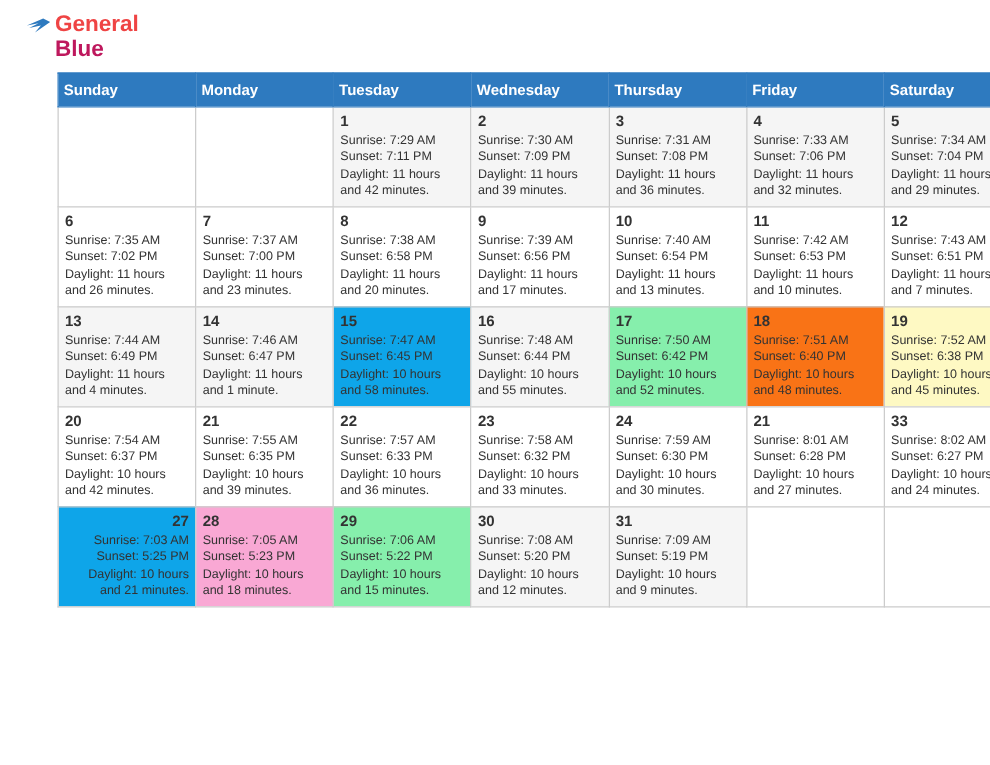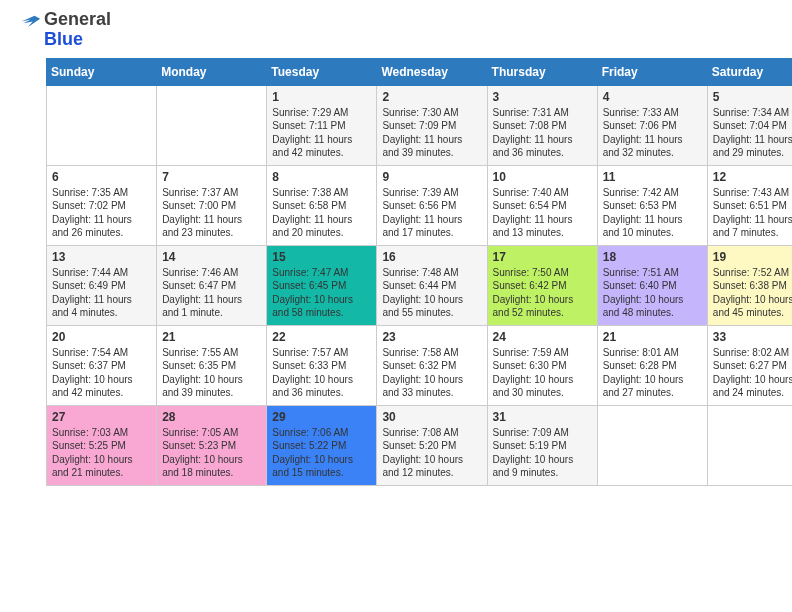--- a/index.html
+++ b/index.html
@@ -22,21 +22,21 @@
       align-items: center;
       gap: 2px;
     }
     .logo-text {
       font-size: 18px;
       font-weight: bold;
       color: #333;
       line-height: 1.1;
     }
     .logo-text span {
-      color: #404040;
+      color: #ef4444;
     }
     .logo-bird {
       width: 28px;
       height: 28px;
     }
     .title-block {
       text-align: right;
     }
     .month-title {
       font-size: 36px;
@@ -99,21 +99,21 @@
 
 <div class="header">
   <div class="logo">
     <div>
       <svg class="logo-bird" viewBox="0 0 30 30">
         <polygon points="28,5 15,14 20,8 10,10 18,6 8,8 22,2" fill="#2e7abf"></polygon>
       </svg>
     </div>
     <div class="logo-text">
       <div><span>General</span></div>
-      <div style="color:#1d4ed8">Blue</div>
+      <div style="color:#be185d">Blue</div>
     </div>
   </div>
   <div class="title-block">
     <div class="month-title"></div>
     <div class="subtitle"></div>
   </div>
 </div>
 
 <table class="calendar">
   <thead>
@@ -212,39 +212,39 @@
           <div class="day-info" style="white-space: pre-line;">Sunrise: 7:44 AM
 Sunset: 6:49 PM
 Daylight: 11 hours and 4 minutes.</div>
         </td>
         <td style="background-color: rgb(245, 245, 245);">
           <span class="day-num">14</span>
           <div class="day-info" style="white-space: pre-line;">Sunrise: 7:46 AM
 Sunset: 6:47 PM
 Daylight: 11 hours and 1 minute.</div>
         </td>
-        <td style="background-color: #14b8a6;">
+        <td style="background-color: #0ea5e9;">
           <span class="day-num">15</span>
           <div class="day-info" style="white-space: pre-line;">Sunrise: 7:47 AM
 Sunset: 6:45 PM
 Daylight: 10 hours and 58 minutes.</div>
         </td>
         <td style="background-color: rgb(245, 245, 245);">
           <span class="day-num">16</span>
           <div class="day-info" style="white-space: pre-line;">Sunrise: 7:48 AM
 Sunset: 6:44 PM
 Daylight: 10 hours and 55 minutes.</div>
         </td>
-        <td style="background-color: #bef264;">
+        <td style="background-color: #86efac;">
           <span class="day-num">17</span>
           <div class="day-info" style="white-space: pre-line;">Sunrise: 7:50 AM
 Sunset: 6:42 PM
 Daylight: 10 hours and 52 minutes.</div>
         </td>
-        <td style="background-color: #c4b5fd;">
+        <td style="background-color: #f97316;">
           <span class="day-num">18</span>
           <div class="day-info" style="white-space: pre-line;">Sunrise: 7:51 AM
 Sunset: 6:40 PM
 Daylight: 10 hours and 48 minutes.</div>
         </td>
         <td style="background-color: #fef9c3;">
           <span class="day-num">19</span>
           <div class="day-info" style="white-space: pre-line;">Sunrise: 7:52 AM
 Sunset: 6:38 PM
 Daylight: 10 hours and 45 minutes.</div>
@@ -288,33 +288,33 @@
 Daylight: 10 hours and 27 minutes.</div>
         </td>
         <td>
           <span class="day-num">33</span>
           <div class="day-info" style="white-space: pre-line;">Sunrise: 8:02 AM
 Sunset: 6:27 PM
 Daylight: 10 hours and 24 minutes.</div>
         </td>
       </tr>
       <tr>
-        <td style="background-color: #f9a8d4;">
+        <td style="background-color: #0ea5e9; text-align: right;">
           <span class="day-num">27</span>
           <div class="day-info" style="white-space: pre-line;">Sunrise: 7:03 AM
 Sunset: 5:25 PM
 Daylight: 10 hours and 21 minutes.</div>
         </td>
         <td style="background-color: #f9a8d4;">
           <span class="day-num">28</span>
           <div class="day-info" style="white-space: pre-line;">Sunrise: 7:05 AM
 Sunset: 5:23 PM
 Daylight: 10 hours and 18 minutes.</div>
         </td>
-        <td style="background-color: #3b82f6;">
+        <td style="background-color: #86efac;">
           <span class="day-num">29</span>
           <div class="day-info" style="white-space: pre-line;">Sunrise: 7:06 AM
 Sunset: 5:22 PM
 Daylight: 10 hours and 15 minutes.</div>
         </td>
         <td style="background-color: rgb(245, 245, 245);">
           <span class="day-num">30</span>
           <div class="day-info" style="white-space: pre-line;">Sunrise: 7:08 AM
 Sunset: 5:20 PM
 Daylight: 10 hours and 12 minutes.</div>

